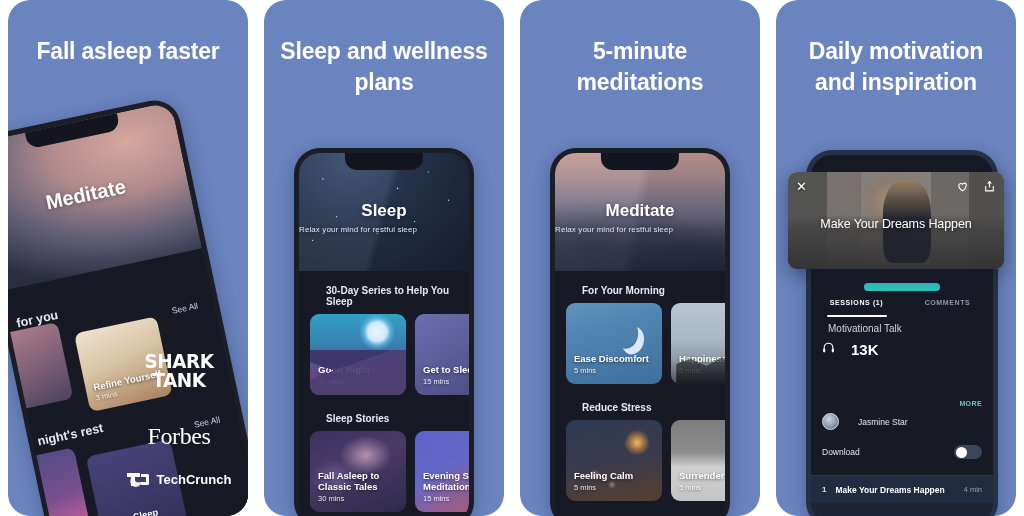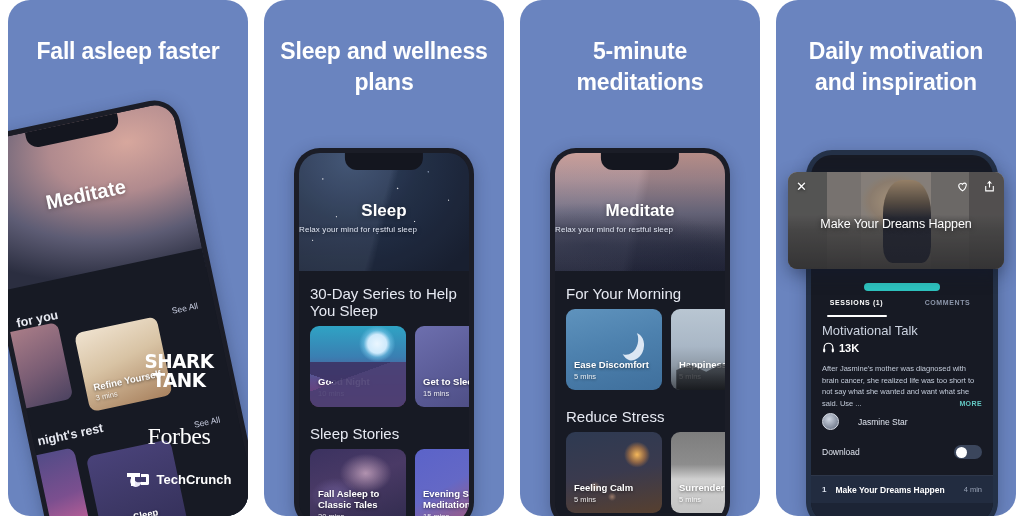--- a/index.html
+++ b/index.html
@@ -182,22 +182,22 @@
   .up-hero-sub {
     position: absolute; top: 72px; left:0; right:0; text-align:left;
     color: #dfe4f1; font-size: 8px; letter-spacing:.1px;
     text-shadow: 0 1px 4px rgba(0,0,0,.5);
   }
   .up-body {
     position:absolute; top:118px; left:0; right:0; bottom:0;
     background:#171a24;
   }
   .sec-label {
-    color:#e6e9f2; font-size: 15px; font-weight: 400;
-    margin: 14px 0 7px 11px;
+    color:#e6e9f2; font-size: 10px; font-weight: 700;
+    margin: 14px 0 7px 27px;
   }
   .card-row { display:flex; gap:9px; padding-left: 11px; }
   .card {
     width: 96px; height: 81px;
     border-radius: 9px;
     position: relative;
     overflow: hidden;
     flex: 0 0 auto;
   }
   .card.wide { width: 88px; }
@@ -281,26 +281,26 @@
   }
   .p4-tab { flex:1; text-align:center; font-size: 7px; font-weight: bold;
             letter-spacing: .6px; padding-top: 6px; }
   .p4-tab.active { color:#ffffff; }
   .p4-tab.inactive { color:#8c96aa; }
   .p4-tab-underline {
     position:absolute; top: 160px; left: 9%; width: 33%;
     height: 2px; background: #fff; border-radius:2px; z-index:5;
   }
   .p4-meta {
-    position:absolute; top: 168px; left: 11px; color:#ccd3e0; font-size: 13px;
+    position:absolute; top: 168px; left: 17px; color:#ccd3e0; font-size: 10px;
   }
   .p4-plays {
     position:absolute; top: 186px; left: 11px;
-    color:#fff; font-size: 11px; font-weight: 600;
-    display:flex; align-items:flex-end; gap:4px;
+    color:#fff; font-size: 15px; font-weight: 600;
+    display:flex; align-items:flex-start; gap:16px;
   }
   .p4-desc {
     position:absolute; top: 208px; left: 11px; right: 11px;
     color:#c3cbd9; font-size: 7.5px; line-height: 1.55;
   }
   .p4-more {
     position:absolute; top: 245px; right: 11px;
     color:#62c7c2; font-size: 7px; font-weight: bold; letter-spacing:.4px;
   }
   .p4-author {
@@ -553,21 +553,20 @@
 
         <div class="p4-plays">
           <svg class="ico" width="11" height="11" viewBox="0 0 24 24" fill="none" stroke="#ffffff" stroke-width="2">
             <path d="M4 15v-3a8 8 0 0 1 16 0v3"></path>
             <rect x="2" y="14" width="4" height="7" rx="2" fill="#ffffff" stroke="none"></rect>
             <rect x="18" y="14" width="4" height="7" rx="2" fill="#ffffff" stroke="none"></rect>
           </svg>
           <span>13K</span>
         </div>
 
-        <div class="p4-desc">After Jasmine's mother was diagnosed with brain cancer, she realized life was too short to not say what she wanted and want what she said. Use ...</div>
         <div class="p4-more">MORE</div>
 
         <div class="p4-author">
           <span class="avatar"></span>
           <span>Jasmine Star</span>
         </div>
 
         <div class="p4-dl">
           <span>Download</span>
           <span class="toggle"></span>

